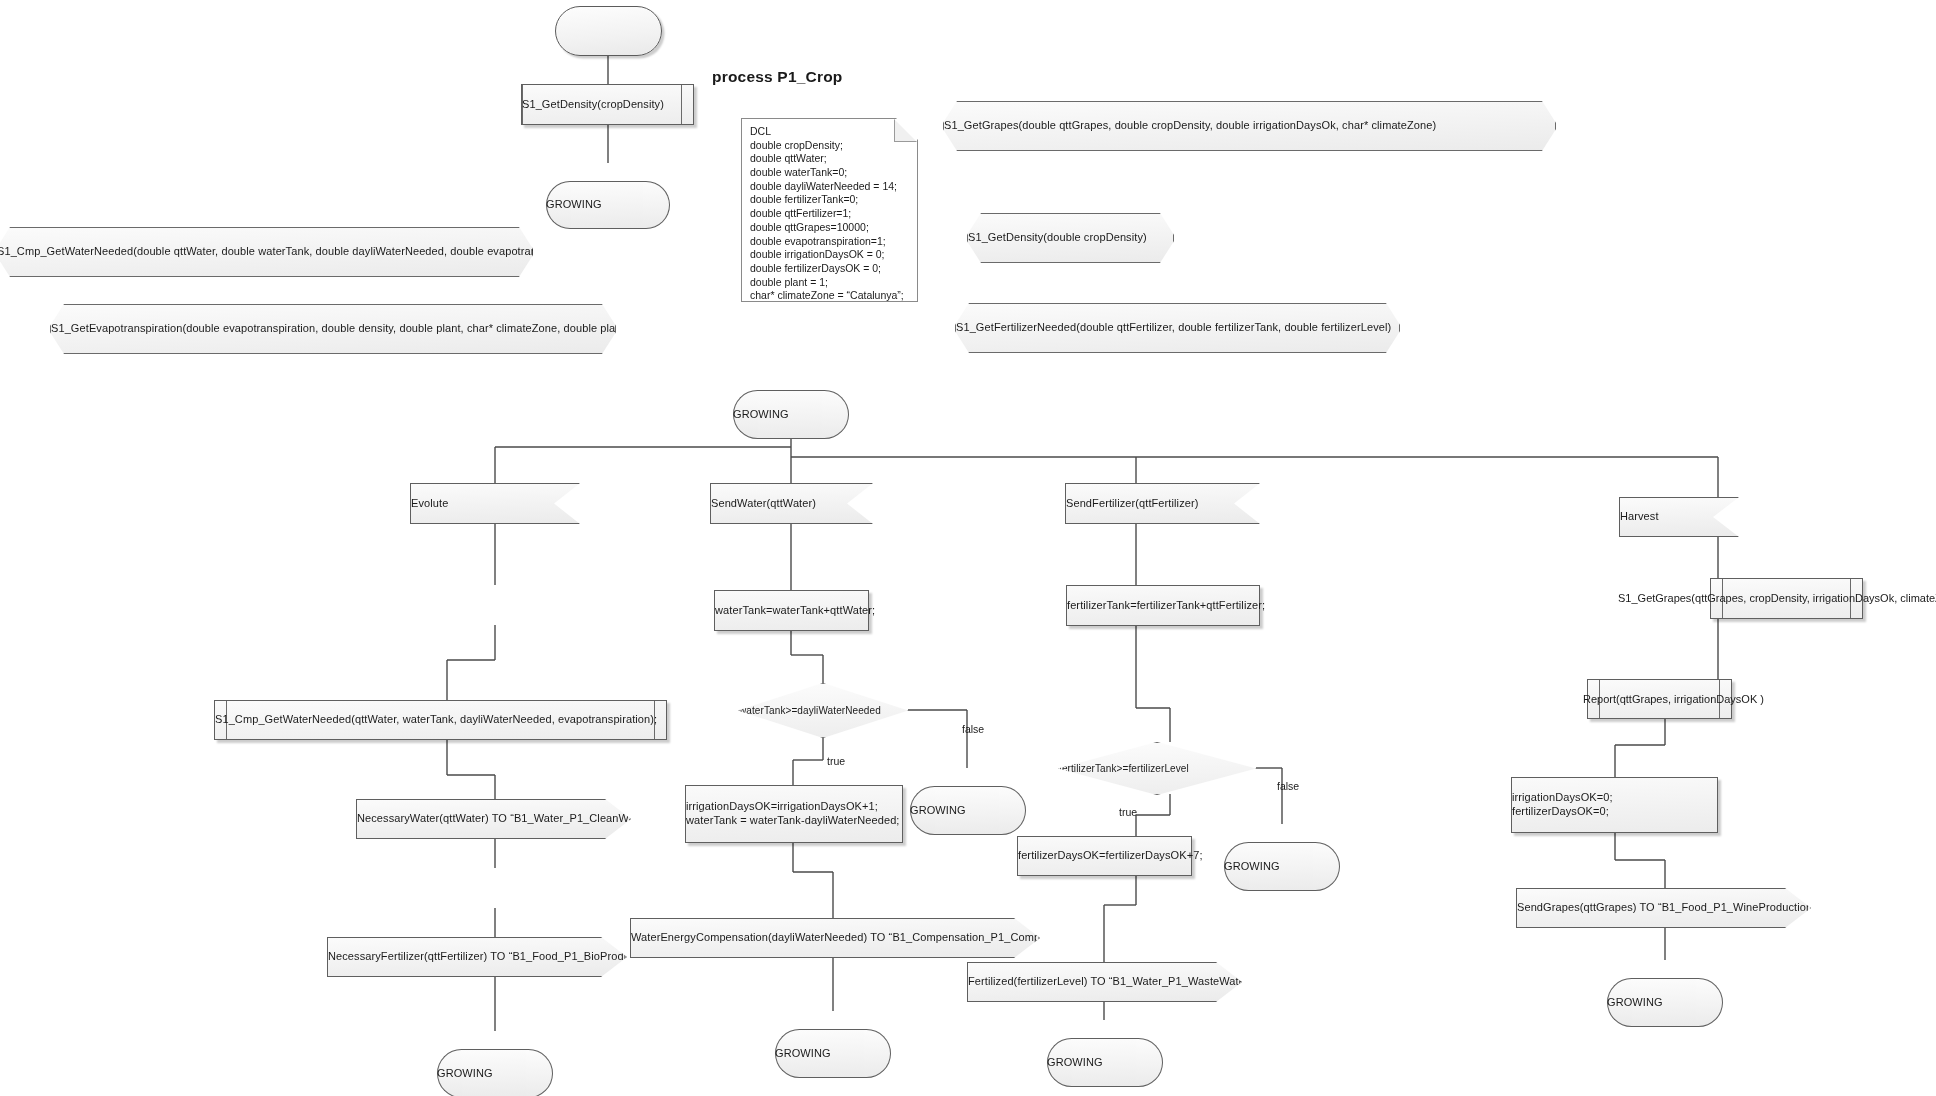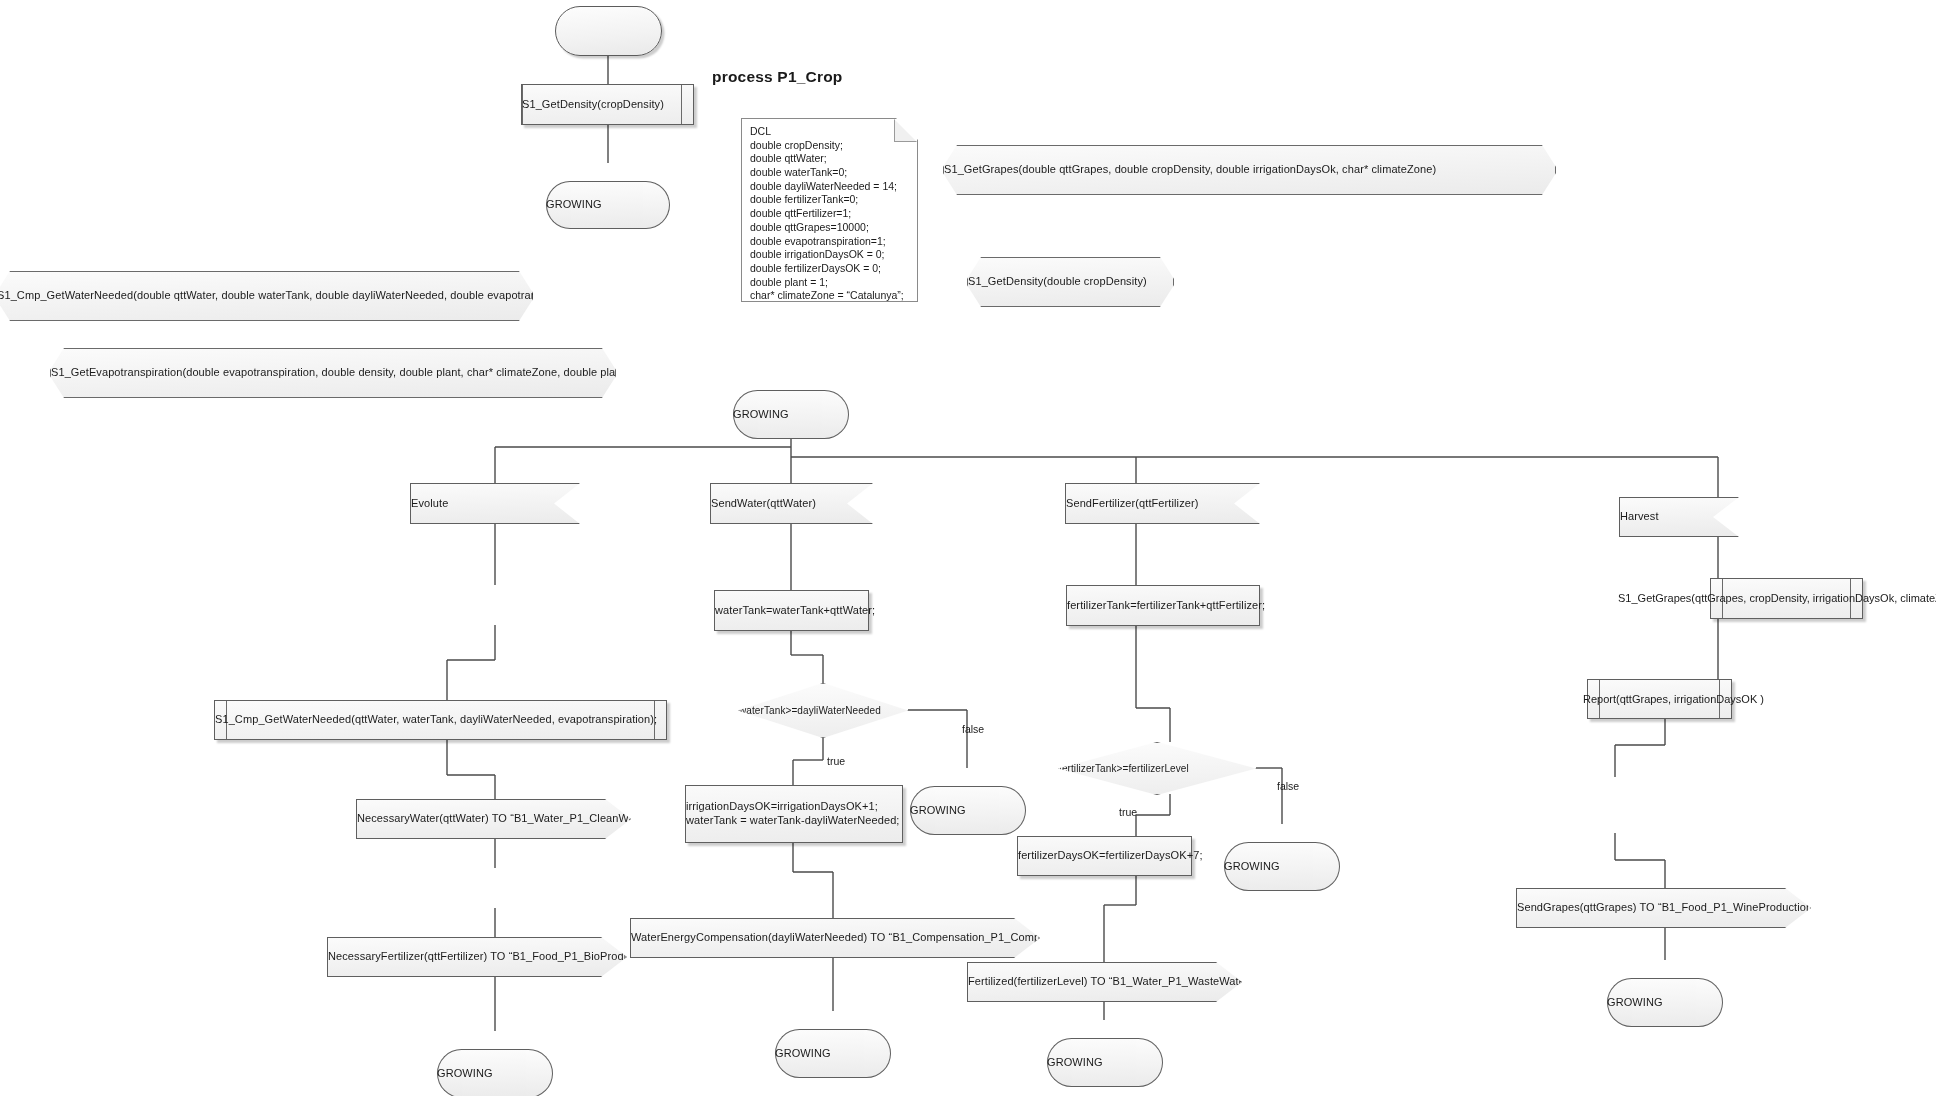--- a/index.html
+++ b/index.html
@@ -86,21 +86,20 @@
     filter:drop-shadow(2px 2px 1.2px rgba(0,0,0,.20));
   }
 
   
   .sym-decl{
     border:1.4px solid #6a6a6a;
     background:linear-gradient(178deg,#fbfbfb 0%,#f3f3f3 50%,#ebebeb 100%);
     clip-path:polygon(14px 0, calc(100% - 14px) 0, 100% 22px, 100% calc(100% - 22px),
                       calc(100% - 14px) 100%, 14px 100%, 0 calc(100% - 22px), 0 22px);
     filter:drop-shadow(3px 3px 1.6px rgba(0,0,0,.25));
-    margin-top:44px;
   }
 
   
   .sym-dcl{
     border:1.3px solid #8a8a8a;
     background:#ffffff;
     clip-path:polygon(0 0, calc(100% - 22px) 0, 100% 22px, 100% 100%, 0 100%);
     filter:drop-shadow(2.5px 2.5px 1.6px rgba(0,0,0,.20));
   }
   .sym-dcl .fold{
@@ -247,20 +246,23 @@
   </div>
 
   <div class="node sym-decl" style="left:943px;top:101px;width:613px;height:50px;">
     <div class="lbl">S1_GetGrapes(double qttGrapes, double cropDensity, double irrigationDaysOk, char* climateZone)</div>
   </div>
 
   <div class="node sym-decl" style="left:967px;top:213px;width:207px;height:50px;">
     <div class="lbl">S1_GetDensity(double cropDensity)</div>
   </div>
 
+  <div class="node sym-decl" style="left:955px;top:303px;width:445px;height:50px;">
+    <div class="lbl">S1_GetFertilizerNeeded(double qttFertilizer, double fertilizerTank, double fertilizerLevel)</div>
+  </div>
 
   <div class="state-wrap" style="left:733px;top:372px;width:116px;height:49px;">
     <div class="shadow"></div>
     <div class="cap capL"></div>
     <div class="mid"></div>
     <div class="cap capR"></div>
     <div class="lbl">GROWING</div>
   </div>
 
   <div class="node sym-input" style="left:410px;top:483px;width:170px;height:41px;">
@@ -377,20 +379,24 @@
     <div class="bar barR"></div>
   </div>
   <div class="edge-lbl" style="left:1618px;top:592px;font-size:11px;">S1_GetGrapes(qttGrapes, cropDensity, irrigationDaysOk, climateZone)</div>
 
   <div class="node sym-call" style="left:1587px;top:679px;width:145px;height:40px;">
     <div class="bar barL"></div>
     <div class="bar barR"></div>
   </div>
   <div class="edge-lbl" style="left:1583px;top:693px;font-size:11px;">Report(qttGrapes, irrigationDaysOK )</div>
 
+  <div class="node sym-task" style="left:1511px;top:777px;width:207px;height:56px;">
+    <div class="lbl multi">irrigationDaysOK=0;
+fertilizerDaysOK=0;</div>
+  </div>
 
   <div class="node sym-output" style="left:1516px;top:888px;width:295px;height:40px;">
     <div class="lbl">SendGrapes(qttGrapes) TO “B1_Food_P1_WineProduction”</div>
   </div>
 
   <div class="state-wrap" style="left:1607px;top:960px;width:116px;height:49px;">
     <div class="shadow"></div>
     <div class="cap capL"></div>
     <div class="mid"></div>
     <div class="cap capR"></div>

